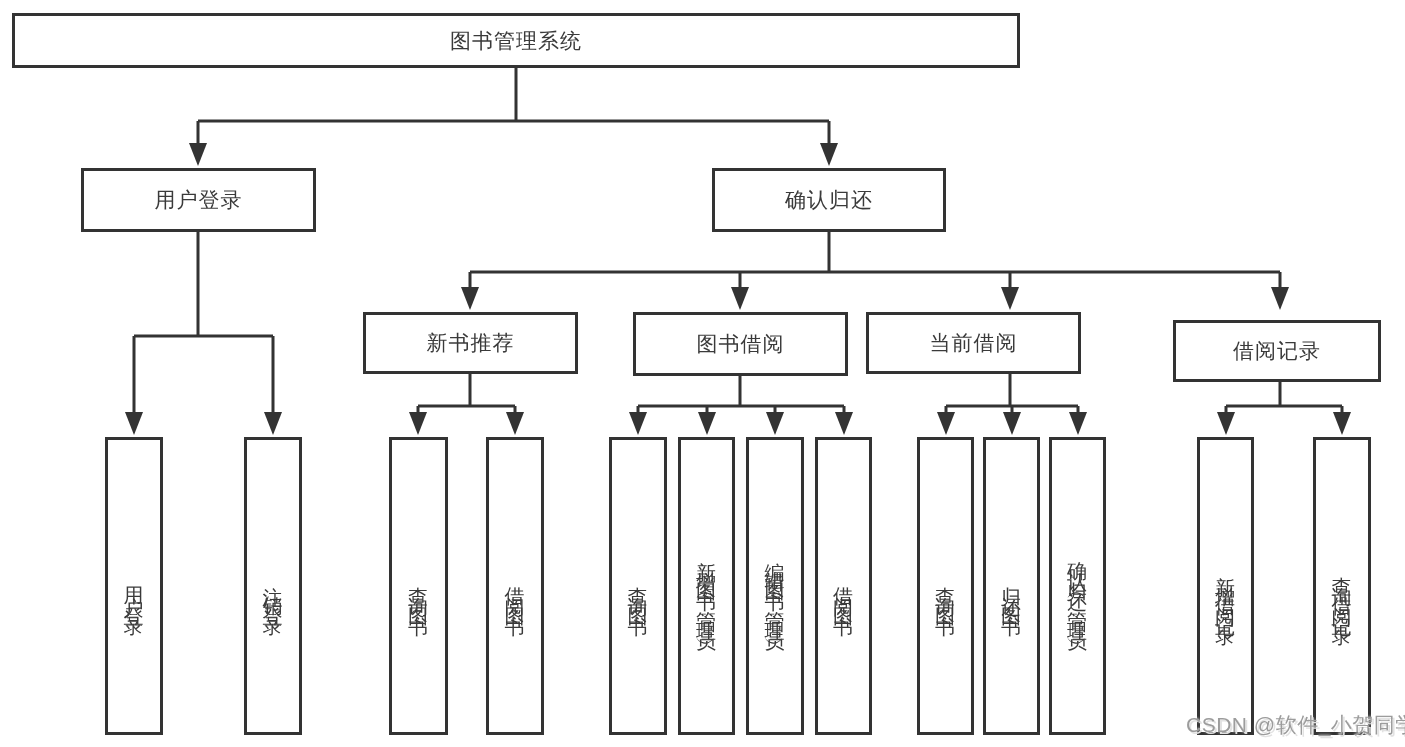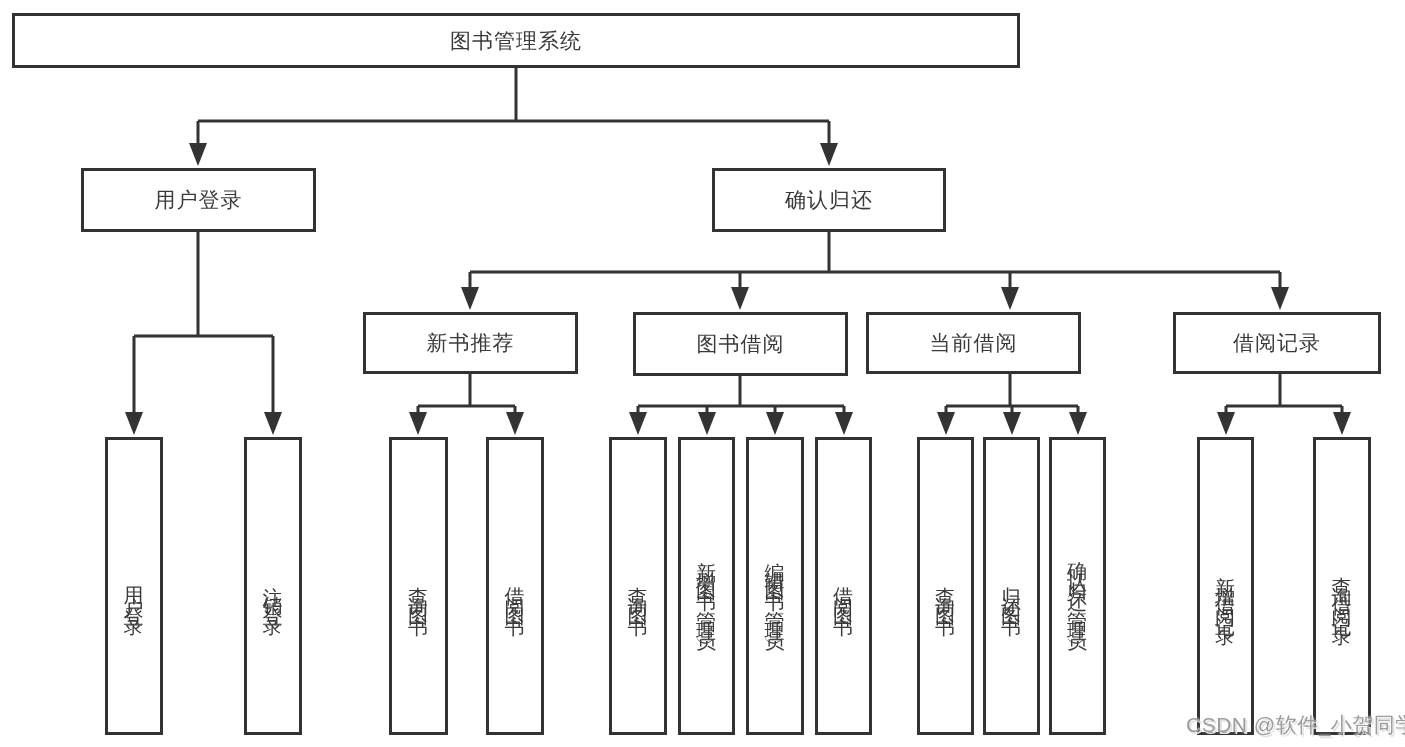--- a/index.html
+++ b/index.html
@@ -116,21 +116,21 @@
 
   <div class="node h" style="left:363px; top:312px; width:215px; height:62px;">
     <span class="lbl">新书推荐</span>
   </div>
   <div class="node h" style="left:633px; top:312px; width:215px; height:64px;">
     <span class="lbl">图书借阅</span>
   </div>
   <div class="node h" style="left:866px; top:312px; width:215px; height:62px;">
     <span class="lbl">当前借阅</span>
   </div>
-  <div class="node h" style="left:1173px; top:312px; width:208px; height:62px;">
+  <div class="node h" style="left:1173px; top:320px; width:208px; height:62px;">
     <span class="lbl">借阅记录</span>
   </div>
 
   <div class="node v" style="left:105px; top:437px; width:58px; height:298px;">
     <span class="lbl">用户登录</span>
   </div>
   <div class="node v" style="left:244px; top:437px; width:58px; height:298px;">
     <span class="lbl">注销登录</span>
   </div>
 

